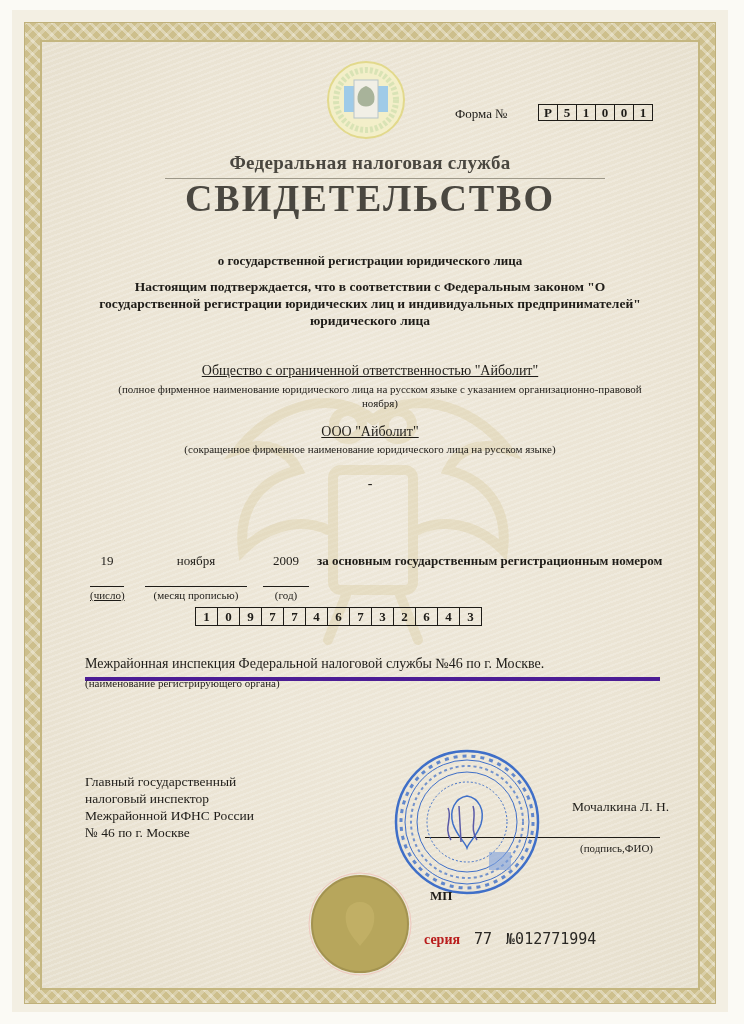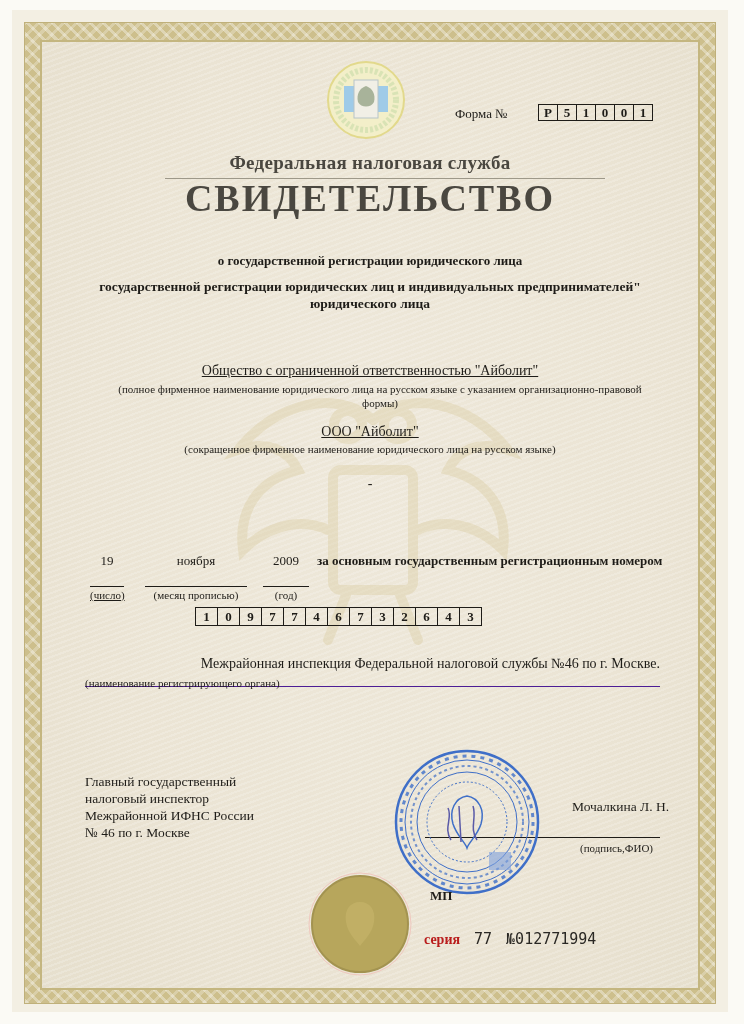--- a/index.html
+++ b/index.html
@@ -61,21 +61,21 @@
     .fullname-cap { left: 80px; width: 600px; top: 382px; font-size: 11px; line-height: 14px; }
     .shortname { top: 424px; font-size: 14px; text-decoration: underline; }
     .shortname-cap { top: 443px; font-size: 11px; }
     .dash { top: 476px; font-size: 14px; }
     .date-field { position: absolute; text-align: center; font-size: 13px; }
     .date-field .v { border-bottom: 1px solid #1e1c18; padding-bottom: 17px; }
     .date-field .c { font-size: 11px; margin-top: 2px; }
     .regtext { position: absolute; left: 317px; top: 553px; font-size: 13px; font-weight: bold; white-space: nowrap; }
     .ogrn { position: absolute; left: 195px; top: 607px; }
     .ogrn .cell { width: 21px; height: 17px; line-height: 17px; font-size: 13px; }
-    .org { position: absolute; left: 85px; top: 656px; width: 575px; text-align: right; font-size: 14px; border-bottom: 1px solid #4c1d95; padding-bottom: 14px; }
+    .org { position: absolute; left: 85px; top: 656px; width: 575px; text-align: left; font-size: 14px; border-bottom: 4px solid #4c1d95; padding-bottom: 5px; }
     .org-cap { position: absolute; left: 85px; top: 677px; width: 575px; text-align: left; font-size: 11px; }
     .inspector { position: absolute; left: 85px; top: 773px; font-size: 13.5px; line-height: 17px; }
     .sig-line { position: absolute; left: 425px; top: 837px; width: 235px; height: 1px; background: #1e1c18; }
     .sig-name { position: absolute; left: 572px; top: 799px; font-size: 13.5px; }
     .sig-cap { position: absolute; left: 580px; top: 842px; font-size: 11px; }
     .stamp { position: absolute; left: 393px; top: 748px; width: 148px; height: 148px; }
     .seal { position: absolute; left: 308px; top: 872px; width: 104px; height: 104px; }
     .mp { position: absolute; left: 430px; top: 888px; font-size: 13px; font-weight: bold; }
     .serial { position: absolute; left: 424px; top: 930px; font-size: 14px; white-space: nowrap; }
     .serial .lbl { font-weight: bold; color: #b91c1c; margin-right: 14px; }
@@ -121,28 +121,29 @@
   <span class="cell">0</span>
   <span class="cell">1</span>
 </div>
 
 <div class="center fns">Федеральная налоговая служба</div>
 <div class="fns-rule"></div>
 <div class="center title">СВИДЕТЕЛЬСТВО</div>
 <div class="center subtitle">о государственной регистрации юридического лица</div>
 
 <div class="center intro">
+  <div>Настоящим подтверждается, что в соответствии с Федеральным законом "О</div>
   <div>государственной регистрации юридических лиц и индивидуальных предпринимателей"</div>
   <div>юридического лица</div>
 </div>
 
 <div class="center fullname">Общество с ограниченной ответственностью "Айболит"</div>
 <div class="center fullname-cap">
   <div>(полное фирменное наименование юридического лица на русском языке с указанием организационно-правовой</div>
-  <div>формы)</div>
+  <div>ноября)</div>
 </div>
 <div class="center shortname">ООО "Айболит"</div>
 <div class="center shortname-cap">(сокращенное фирменное наименование юридического лица  на русском языке)</div>
 <div class="center dash">-</div>
 
 <div class="date-field" style="left:90px; top:553px; width:34px;">
   <div class="v">19</div>
   <div class="c" style="text-decoration:underline;">(число)</div>
 </div>
 <div class="date-field" style="left:145px; top:553px; width:102px;">

